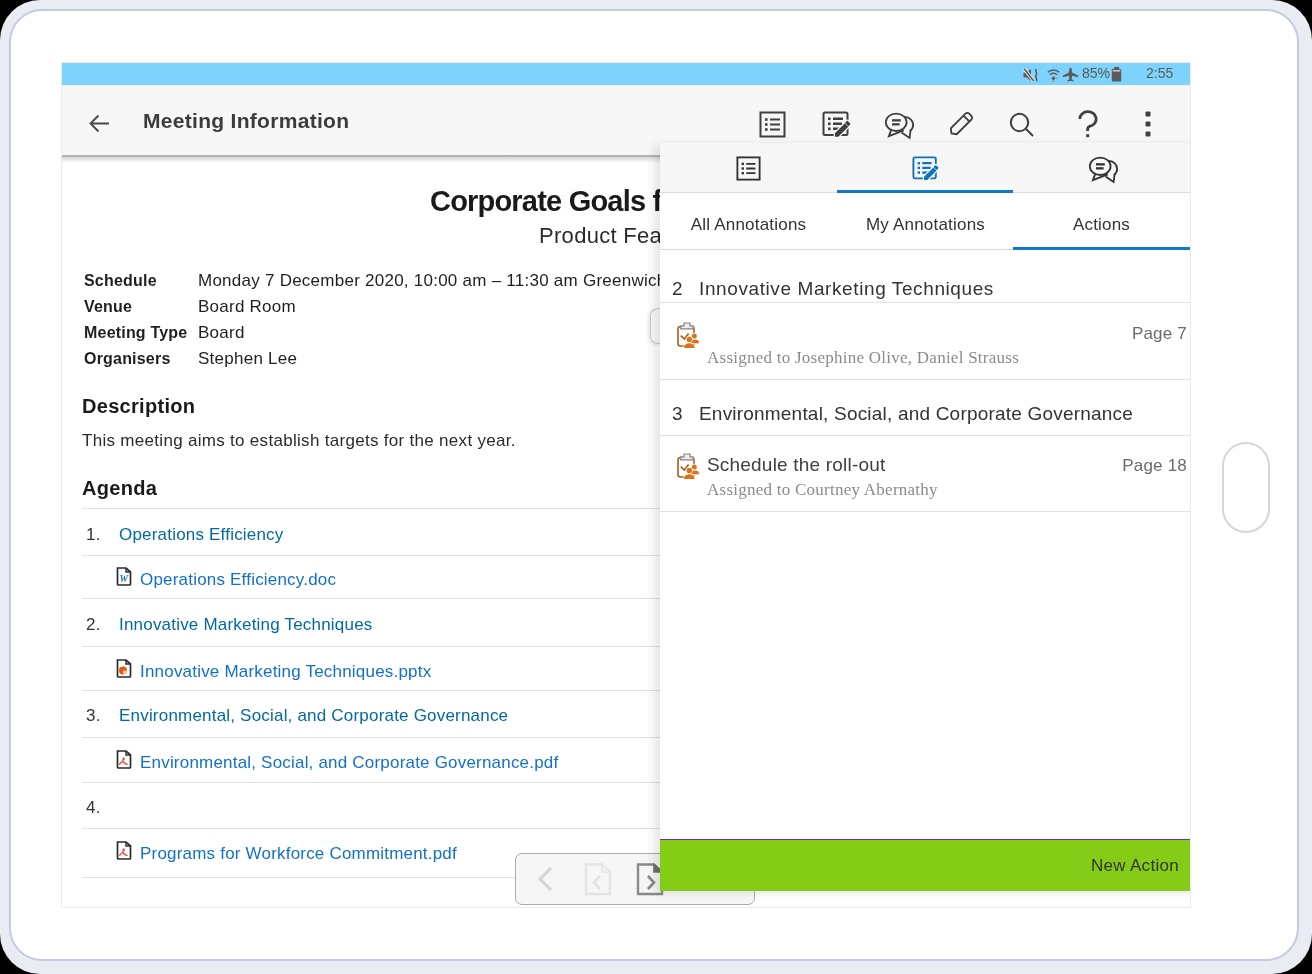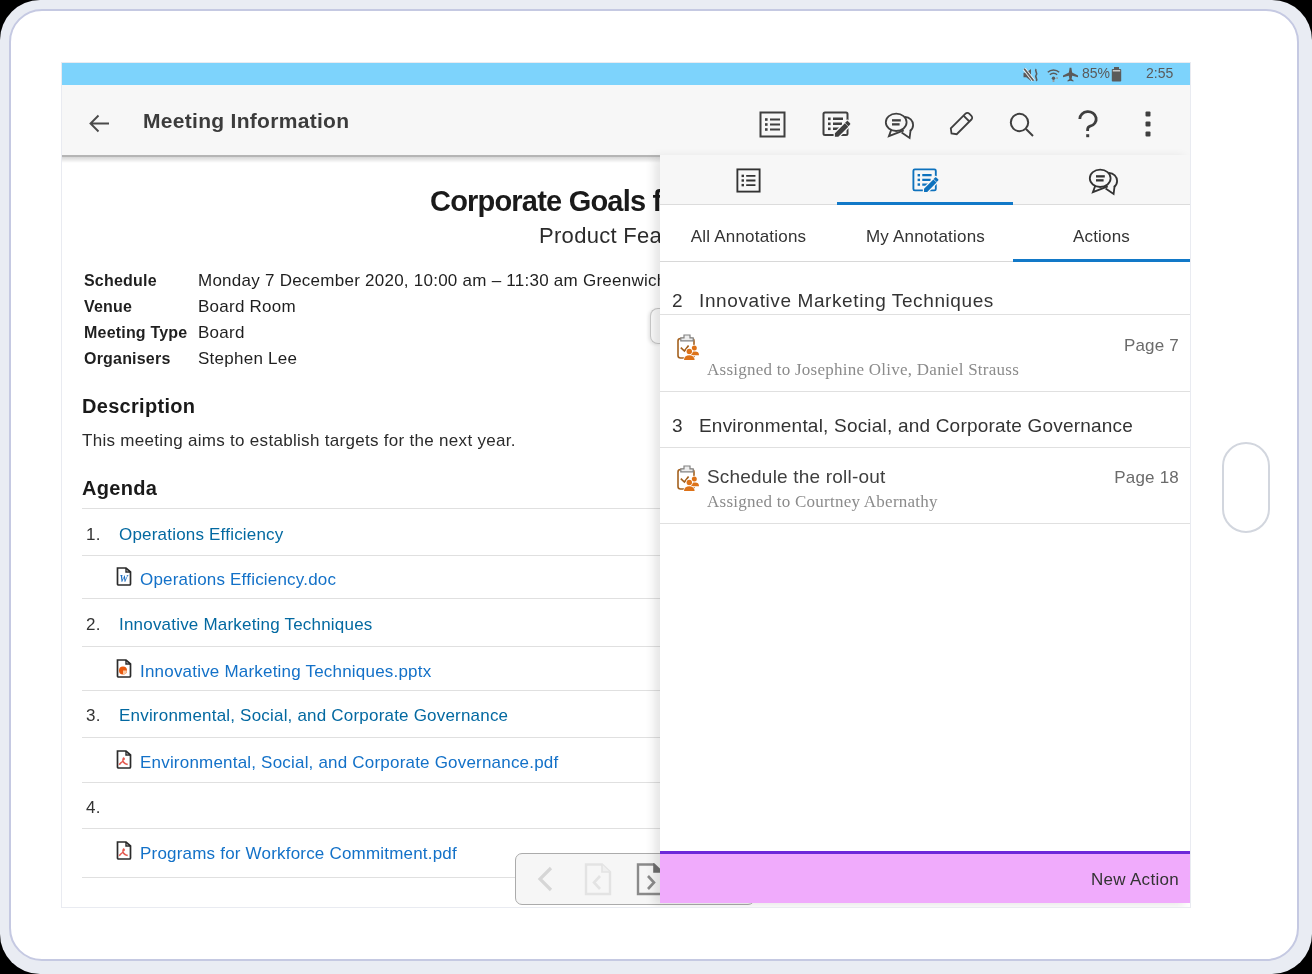--- a/index.html
+++ b/index.html
@@ -21,33 +21,33 @@
   .fval{position:absolute;left:136px;font-size:17px;letter-spacing:0.25px;color:#1f1f1f;white-space:nowrap;}
   .h2{position:absolute;left:20px;font-size:20px;letter-spacing:0.3px;font-weight:bold;color:#1a1a1a;}
   .body16{position:absolute;font-size:17px;letter-spacing:0.3px;color:#2b2b2b;white-space:nowrap;}
   .agnum{position:absolute;left:24px;font-size:17px;letter-spacing:0.2px;color:#333;}
   .agtext{position:absolute;left:57px;font-size:17px;letter-spacing:0.2px;color:#0369a1;white-space:nowrap;}
   .aglink{position:absolute;left:78px;font-size:17px;letter-spacing:0.2px;color:#1371c8;white-space:nowrap;text-align:center;}
   .fileicon{position:absolute;left:54px;width:16px;height:19px;}
   
   #toolbar{position:absolute;left:453px;top:790px;width:240px;height:52px;background:#f6f6f6;border:1px solid #ababab;border-radius:7px;box-sizing:border-box;}
   
-  #panel{position:absolute;left:598px;top:92px;width:530px;height:748px;background:#fff;box-shadow:-6px 2px 9px rgba(0,0,0,0.10);}
+  #panel{position:absolute;left:598px;top:80px;width:530px;height:748px;background:#fff;box-shadow:-6px 2px 9px rgba(0,0,0,0.10);padding-left:8px;}
   #ptabs{position:absolute;left:0;top:0;width:530px;height:50px;background:#f7f7f7;border-bottom:1px solid #dcdcdc;box-sizing:border-box;}
   #pindicator{position:absolute;left:177px;top:47px;width:176px;height:3px;background:#1279c8;}
   .subtab{position:absolute;top:0;width:177px;height:57px;line-height:63px;text-align:center;font-size:17px;letter-spacing:0.2px;color:#333;}
   #subtabs{position:absolute;left:0;top:50px;width:530px;height:57px;background:#fff;border-bottom:1px solid #d8d8d8;box-sizing:border-box;}
   #aindicator{position:absolute;left:353px;top:103.5px;width:177px;height:3px;background:#1279c8;}
   .pheadnum{position:absolute;left:12px;font-size:19px;letter-spacing:0.2px;color:#333;}
   .pheadtext{position:absolute;left:39px;font-size:19px;letter-spacing:0.2px;color:#333;white-space:nowrap;}
   .ctitle{position:absolute;left:47px;font-size:19px;letter-spacing:0.2px;color:#404040;white-space:nowrap;}
   .cpage{position:absolute;right:11px;font-size:17px;letter-spacing:0.2px;color:#6b6b6b;white-space:nowrap;}
   .csub{position:absolute;left:47px;font-size:17px;letter-spacing:0.25px;color:#8b8b8b;white-space:nowrap;font-family:Liberation Serif, serif;}
   .pdiv{position:absolute;left:0;width:530px;height:1px;background:#e0e0e0;}
-  #newaction{position:absolute;left:0;top:696px;width:530px;height:52px;background:#f0abfc;border-top:3px solid #6d28d9;box-sizing:border-box;}
+  #newaction{position:absolute;left:0;top:696px;width:530px;height:52px;background:#84cc16;border-top:1px solid #6d28d9;box-sizing:border-box;}
   #newaction span{position:absolute;right:11px;top:16px;font-size:17px;letter-spacing:0.3px;color:#333;}
   #handle{position:absolute;left:588px;top:245px;width:11px;height:34px;background:#fafafa;border:1px solid #c9c9c9;border-right:none;border-radius:8px 0 0 8px;box-shadow:-2px 1px 3px rgba(0,0,0,0.08);}
 </style></head>
 <body>
 <div id="frame"></div>
 <div id="bezel"></div>
 <div id="pill"></div>
 <div id="screen">
 
   <div id="statusbar">

